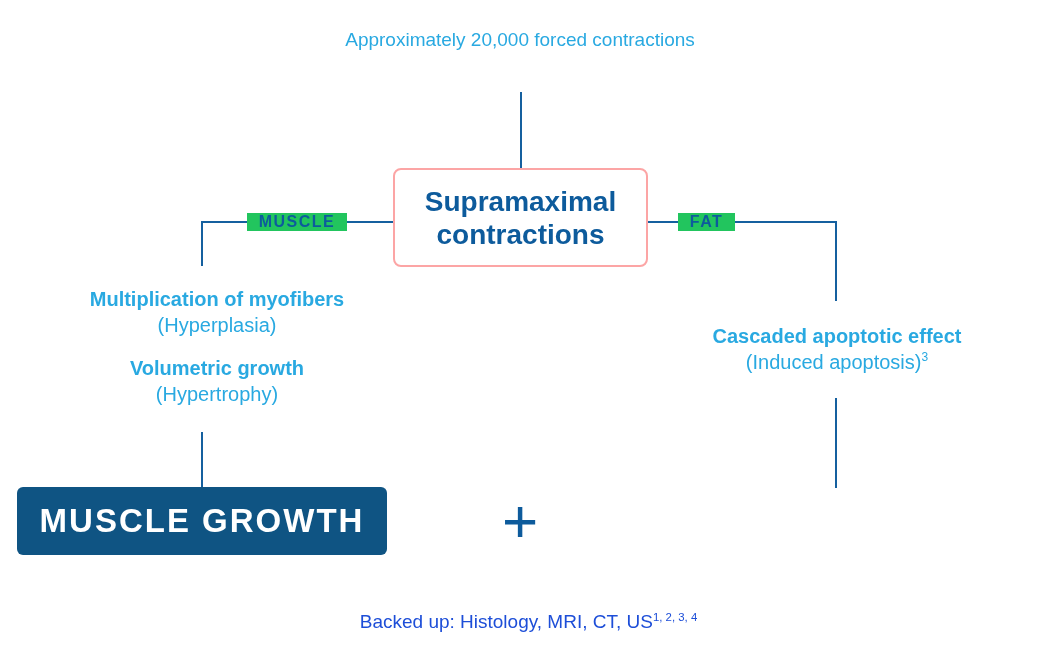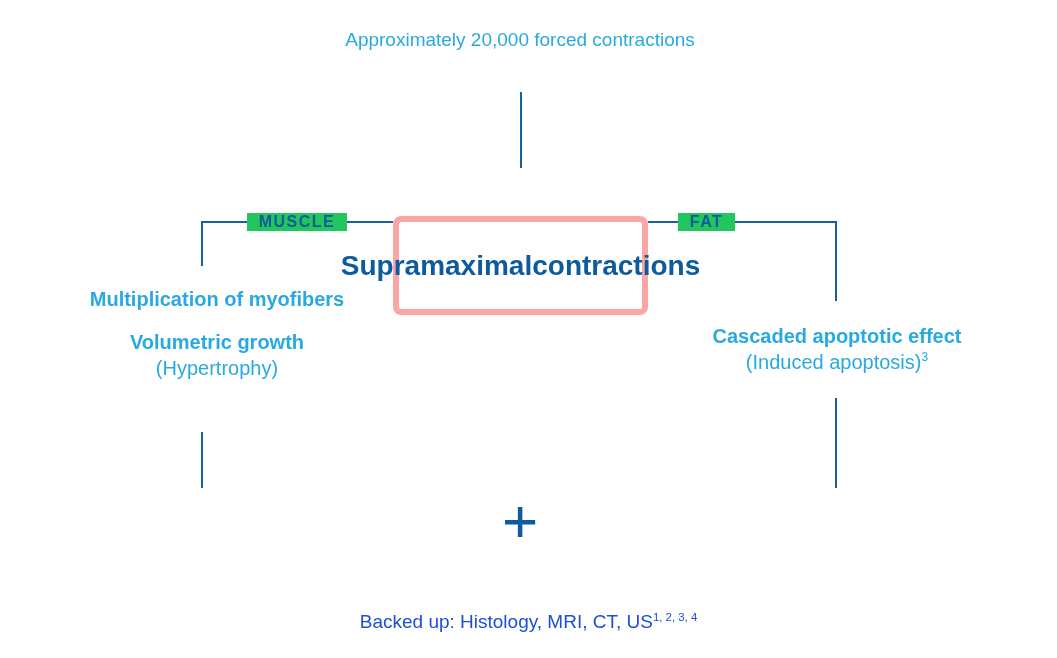--- a/index.html
+++ b/index.html
@@ -18,24 +18,24 @@
   }
 
   
   .vline,.hline{position:absolute;background:#15609F;}
   .vline{width:2px;}
   .hline{height:2px;}
 
   
   .center-box{
     position:absolute;left:393px;top:168px;width:255px;height:99px;
-    box-sizing:border-box;border:6px solid #fca5a5;border-radius:8px;
+    box-sizing:border-box;border:2px solid #fca5a5;border-radius:8px;
     background:#ffffff;
-    display:flex;align-items:center;justify-content:center;
-    font-size:28px;font-weight:bold;color:#0D5B9C;line-height:33px;margin-top:48px;
+    display:flex;flex-direction:column;align-items:center;justify-content:center;
+    font-size:28px;font-weight:bold;color:#0D5B9C;line-height:33px;
   }
 
   
   .branch-label-wrap{
     position:absolute;top:213px;text-align:center;
   }
   .branch-label{
     display:inline-block;background:#22c55e;padding:0 12px;
     font-size:16px;font-weight:bold;letter-spacing:1.5px;color:#0D5B9C;
   }
@@ -90,29 +90,33 @@
 
   <div class="hline" style="left:201px;top:221px;width:192px;"></div>
   <div class="branch-label-wrap" style="left:201px;width:192px;">
     <span class="branch-label">MUSCLE</span>
   </div>
   <div class="vline" style="left:201px;top:221px;height:45px;"></div>
 
   <div class="effects" style="left:36px;top:286px;width:362px;">
     <div class="group">
       <div class="title">Multiplication of myofibers</div>
+      <div class="subtitle">(Hyperplasia)</div>
     </div>
     <div class="group">
       <div class="title">Volumetric growth</div>
       <div class="subtitle">(Hypertrophy)</div>
     </div>
   </div>
 
   <div class="vline" style="left:201px;top:432px;height:56px;"></div>
 
+  <div class="result-box" style="left:17px;width:370px;">
+    <span>MUSCLE GROWTH</span>
+  </div>
 
   <div class="plus">
     <span>+</span>
   </div>
 
   <div class="hline" style="left:648px;top:221px;width:189px;"></div>
   <div class="branch-label-wrap" style="left:612px;width:189px;">
     <span class="branch-label">FAT</span>
   </div>
   <div class="vline" style="left:835px;top:221px;height:80px;"></div>

